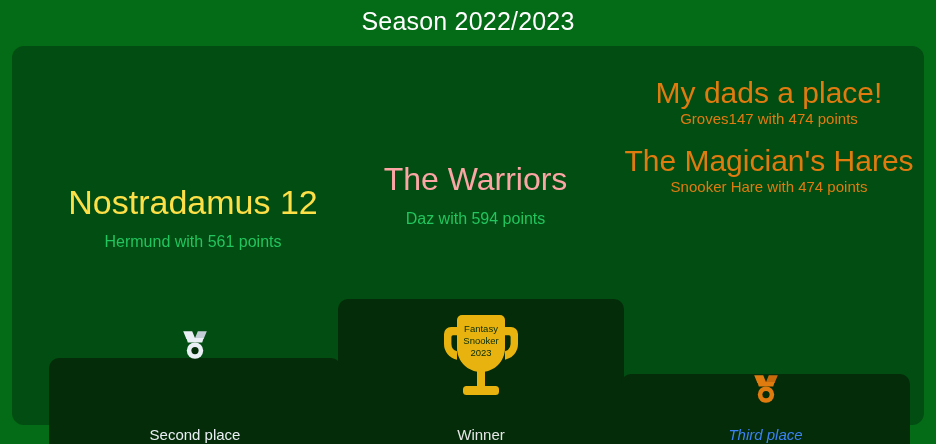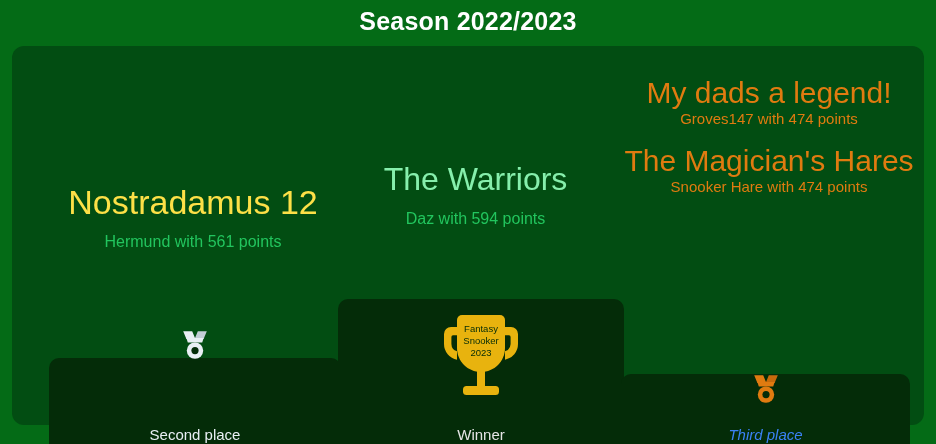--- a/index.html
+++ b/index.html
@@ -13,21 +13,21 @@
   .page { position:relative; width:936px; height:444px; }
 
   
   .season-title {
     position:absolute;
     left:0; top:6px;
     width:936px;
     text-align:center;
     color:#FFFFFF;
     font-size:25px;
-    font-weight:700;
+    font-weight:400;
     line-height:30px;
     letter-spacing:0.2px;
   }
 
   
   .card {
     position:absolute;
     left:12px; top:46px;
     width:912px; height:379px;
     background:#024D12;
@@ -47,21 +47,21 @@
     line-height:1.25;
   }
 
   
   .entrant-second { left:16px; top:137px; width:330px; }
   .entrant-second .club   { color:#fde047; font-size:34px; }
   .entrant-second .player { color:#22c55e; font-size:16px; margin-top:11px; }
 
   
   .entrant-first { left:315px; top:116px; width:297px; }
-  .entrant-first .club   { color:#86efac; font-size:32px; }
+  .entrant-first .club   { color:#fca5a5; font-size:32px; }
   .entrant-first .player { color:#22c55e; font-size:16px; margin-top:11px; }
 
   
   .entrant-third { left:608px; top:30px; width:298px; }
   .entrant-third .club   { color:#E07B10; font-size:30px; }
   .entrant-third .player { color:#E07B10; font-size:15px; margin-top:0; }
   .entrant-third .tie-gap { height:16px; }
 
   
   .podium {
@@ -108,21 +108,21 @@
       <div class="club">Nostradamus 12</div>
       <div class="player">Hermund with 561 points</div>
     </div>
 
     <div class="entrant entrant-first">
       <div class="club">The Warriors</div>
       <div class="player">Daz with 594 points</div>
     </div>
 
     <div class="entrant entrant-third">
-      <div class="club">My dads a legend!</div>
+      <div class="club">My dads a place!</div>
       <div class="player">Groves147 with 474 points</div>
       <div class="tie-gap"></div>
       <div class="club">The Magician's Hares</div>
       <div class="player">Snooker Hare with 474 points</div>
     </div>
 
     <div class="podium podium-second">
       <div class="podium-inner">
         <span class="icon-wrap">
           <svg width="30" height="32" viewBox="0 0 30 32" aria-hidden="true">

